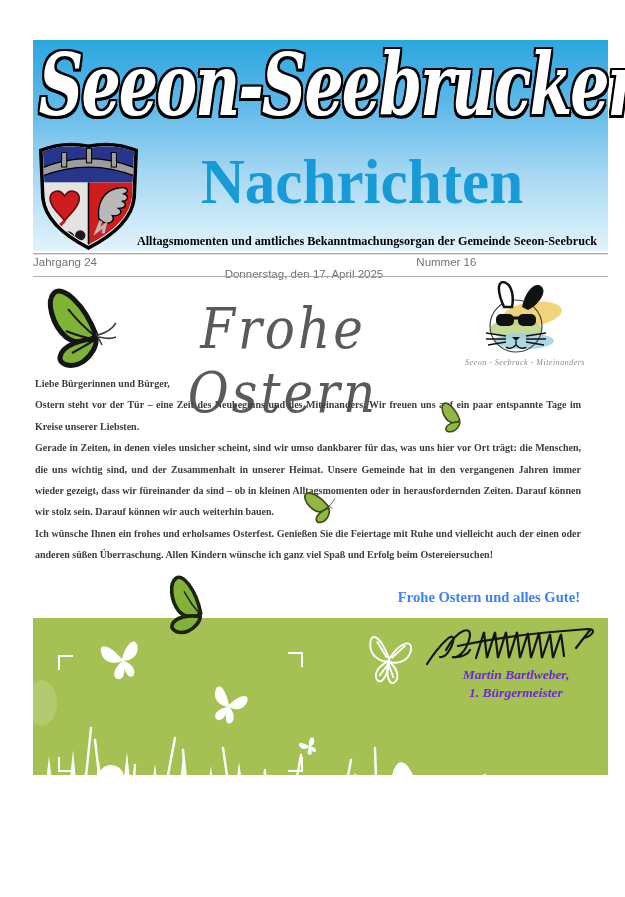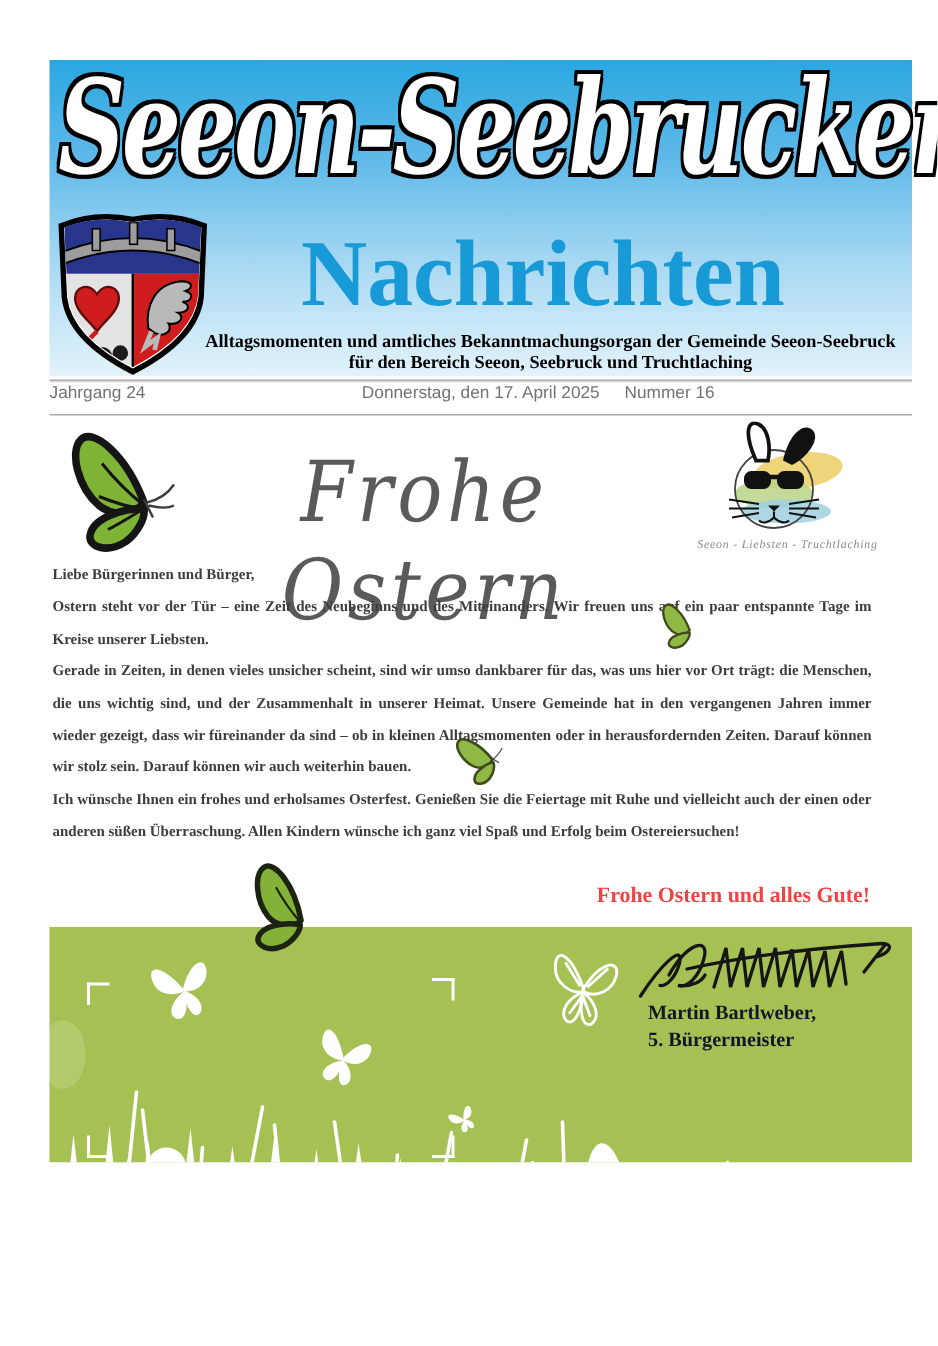--- a/index.html
+++ b/index.html
@@ -24,73 +24,72 @@
           font-weight:bold;font-size:12.2px;line-height:13.5px;color:#000;}
   .crest{position:absolute;left:3px;bottom:-1px;width:105px;height:114px;}
 
   
   .rule{position:absolute;left:33px;width:575px;height:0;border-top:1.5px solid #aaadaf;}
   .rule-top{top:253px;box-shadow:0 1px 0 rgba(0,0,0,0.12);}
   .rule-bottom{top:276px;}
   .issue-bar{position:absolute;left:33px;top:256px;width:575px;display:flex;
           font-family:"Liberation Sans", sans-serif;font-size:11.5px;color:#6f7377;}
   .issue-bar .cell{flex:1;}
-  .issue-bar .c{text-align:center;}
+  .issue-bar .c{text-align:left;margin-top:12px;}
   .issue-bar .r{text-align:left;}
 
   
   .headline{position:absolute;left:118px;top:296px;width:330px;text-align:center;
           font-family:"DejaVu Serif", serif;font-style:italic;font-size:50px;
           color:#5a5a5a;letter-spacing:3px;transform:scaleY(1.12);transform-origin:top;}
   .butterfly-large{position:absolute;left:44px;top:283px;width:74px;height:88px;}
   .bunny-logo{position:absolute;left:466px;top:281px;width:118px;height:78px;}
   .bunny-caption{position:absolute;left:458px;top:358px;width:134px;text-align:center;
           font-style:italic;font-size:8px;color:#8a8a8a;letter-spacing:0.5px;}
 
   
   .body-text{position:absolute;left:35px;top:373px;width:546px;text-align:justify;
           font-weight:bold;font-size:10px;line-height:21.4px;color:#3d3d3d;}
   .body-text p{margin:0;}
   .fly-inline-1{position:absolute;left:436px;top:400px;width:36px;height:34px;}
   .fly-inline-2{position:absolute;left:299px;top:486px;width:44px;height:38px;}
-  .closing{position:absolute;right:45px;top:589px;font-weight:bold;font-size:14.6px;color:#ef4444;}
+  .closing{position:absolute;right:45px;top:589px;font-weight:bold;font-size:14.6px;color:#3b82f6;}
   .fly-edge{position:absolute;left:163px;top:574px;width:56px;height:64px;z-index:6;}
 
   
   .green-box{position:absolute;left:33px;top:618px;width:575px;height:252px;
           background:#a5c153;overflow:hidden;}
   .corner{position:absolute;width:13px;height:13px;}
   .corner.tl{left:25px;top:37px;border-top:2.5px solid #fff;border-left:2.5px solid #fff;}
   .corner.tr{left:255px;top:34px;border-top:2.5px solid #fff;border-right:2.5px solid #fff;}
   .corner.bl{left:25px;top:139px;border-bottom:2.5px solid #fff;border-left:2.5px solid #fff;}
   .corner.br{left:255px;top:139px;border-bottom:2.5px solid #fff;border-right:2.5px solid #fff;}
   .wfly-a{position:absolute;left:68px;top:18px;width:42px;height:46px;}
   .wfly-b{position:absolute;left:172px;top:66px;width:48px;height:42px;}
   .wfly-c{position:absolute;left:332px;top:10px;width:48px;height:62px;}
   .wfly-d{position:absolute;left:266px;top:118px;width:20px;height:20px;}
   .smudge{position:absolute;left:-6px;top:62px;width:30px;height:46px;border-radius:50%;
           background:rgba(255,255,255,0.16);}
   .signature{position:absolute;right:6px;top:2px;width:178px;height:48px;}
-  .sig-name{position:absolute;right:8px;top:48px;width:168px;
-          font-weight:bold;font-size:13.5px;line-height:18px;color:#0f172a;}
+  .sig-name{position:absolute;right:8px;top:48px;width:168px;text-align:center;
+          font-weight:bold;font-size:13.5px;line-height:18px;color:#6d28d9;font-style:italic;}
   .grass{position:absolute;left:0;bottom:0;width:575px;height:150px;}
 
   .t{}
 </style>
 </head>
 <body>
 
 <div class="page">
 
   <div class="banner">
     <div class="title-script t">Seeon-Seebrucker</div>
     <div class="title-main t">Nachrichten</div>
     <div class="subtitle">
       <div>Alltagsmomenten und amtliches Bekanntmachungsorgan der Gemeinde Seeon-Seebruck</div>
-      <div>für den Bereich Seeon, Seebruck und Truchtlaching</div>
     </div>
 
     <svg class="crest" viewBox="0 0 100 110">
       <path d="M4,12 Q26,3 50,8 Q74,3 96,12 L94,58 Q91,85 50,106 Q9,85 6,58 Z" fill="#ffffff" stroke="#000" stroke-width="3.5"></path>
       <clipPath id="shieldClip">
         <path d="M6,13 Q27,5 50,10 Q73,5 94,13 L92,57 Q89,83 50,103 Q11,83 8,57 Z"></path>
       </clipPath>
       <g clip-path="url(#shieldClip)">
         <rect x="0" y="5" width="100" height="38" fill="#28358c"></rect>
         <rect x="0" y="43" width="50" height="70" fill="#e3e3e3"></rect>
@@ -139,21 +138,21 @@
     <circle cx="50" cy="45" r="26" fill="none" stroke="#444" stroke-width="1.2"></circle>
     <path d="M38,26 C30,8 32,-2 40,2 C46,5 48,16 46,26 Z" fill="#fff" stroke="#111" stroke-width="2.5"></path>
     <path d="M56,26 C60,8 70,0 76,6 C81,12 72,24 62,29 Z" fill="#111"></path>
     <rect x="30" y="33" width="18" height="12" rx="5" fill="#111"></rect>
     <rect x="52" y="33" width="18" height="12" rx="5" fill="#111"></rect>
     <path d="M47,37 L53,37" stroke="#111" stroke-width="3"></path>
     <path d="M46,56 L50,60 L54,56 Z" fill="#111"></path>
     <path d="M50,60 L50,64 M50,64 C46,68 42,68 40,66 M50,64 C54,68 58,68 60,66" stroke="#111" stroke-width="1.4" fill="none"></path>
     <path d="M20,52 L40,55 M20,58 L40,58 M22,64 L40,61 M60,55 L80,52 M60,58 L80,58 M60,61 L78,64" stroke="#111" stroke-width="1.3"></path>
   </svg>
-  <div class="bunny-caption t">Seeon - Liebsten - Truchtlaching</div>
+  <div class="bunny-caption t">Seeon - Seebruck - Miteinanders</div>
 
   <div class="body-text">
     <p>Liebe Bürgerinnen und Bürger,</p>
     <p>Ostern steht vor der Tür – eine Zeit des Neubeginns und des Miteinanders. Wir freuen uns auf ein paar entspannte Tage im Kreise unserer Liebsten.</p>
     <p>Gerade in Zeiten, in denen vieles unsicher scheint, sind wir umso dankbarer für das, was uns hier vor Ort trägt: die Menschen, die uns wichtig sind, und der Zusammenhalt in unserer Heimat. Unsere Gemeinde hat in den vergangenen Jahren immer wieder gezeigt, dass wir füreinander da sind – ob in kleinen Alltagsmomenten oder in herausfordernden Zeiten. Darauf können wir stolz sein. Darauf können wir auch weiterhin bauen.</p>
     <p>Ich wünsche Ihnen ein frohes und erholsames Osterfest. Genießen Sie die Feiertage mit Ruhe und vielleicht auch der einen oder anderen süßen Überraschung. Allen Kindern wünsche ich ganz viel Spaß und Erfolg beim Ostereiersuchen!</p>
   </div>
 
   <svg class="fly-inline-1" viewBox="0 0 74 88">
     <g stroke="#3f4a1e" stroke-width="4" fill="#8fb944" stroke-linejoin="round">
@@ -214,21 +213,21 @@
       <g fill="none" stroke="#161616" stroke-width="2.2" stroke-linecap="round">
         <path d="M3,44 C16,24 32,8 29,22 C27,30 21,38 16,37"></path>
         <path d="M22,30 C34,8 50,4 45,20 C42,31 34,39 28,37 C38,38 44,34 46,30"></path>
         <path d="M52,38 L60,12 L63,38 L71,12 L74,38 L82,12 L85,38 L93,12 L96,38 L104,13 L107,38 L115,13 L118,38 L126,14 L129,38 L137,14 L140,36"></path>
         <path d="M34,26 C70,18 120,12 164,9 C172,9 170,15 160,18"></path>
         <path d="M152,28 L166,10"></path>
       </g>
     </svg>
     <div class="sig-name">
       <div class="t">Martin Bartlweber,</div>
-      <div class="t">5. Bürgermeister</div>
+      <div class="t">1. Bürgermeister</div>
     </div>
 
     <svg class="grass" viewBox="0 0 575 150" preserveAspectRatio="none">
 
       <g fill="#ffffff">
         <ellipse cx="372" cy="82" rx="14" ry="40" transform="rotate(-6 372 82)"></ellipse>
         <ellipse cx="420" cy="96" rx="16" ry="42" transform="rotate(40 420 96)"></ellipse>
         <circle cx="385" cy="165" r="62"></circle>
       </g>
 

